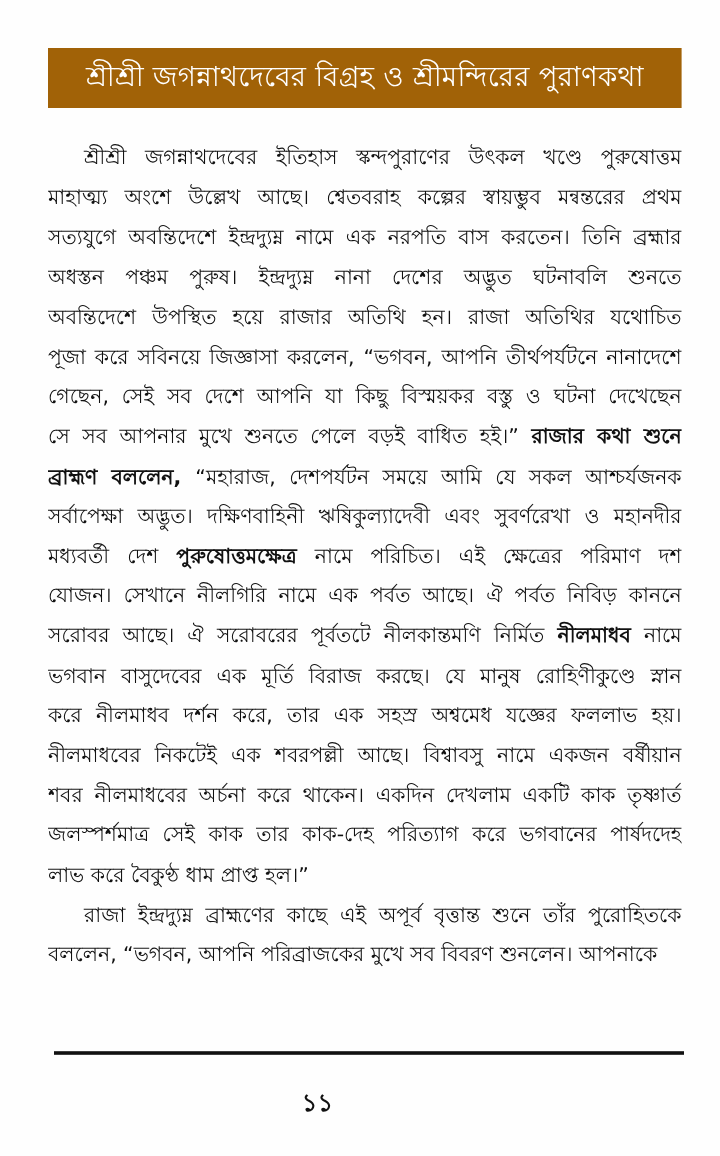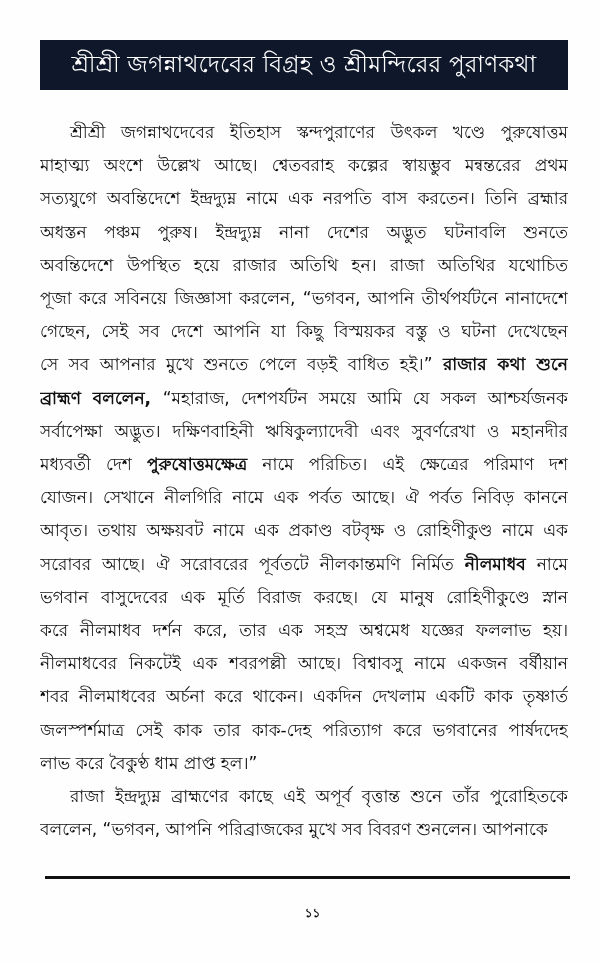--- a/index.html
+++ b/index.html
@@ -19,21 +19,21 @@
       position: absolute;
       left: 0; top: 0;
       width: 600px; height: 963px;
     }
     .title-banner {
       position: absolute;
       left: 40px;
       top: 40px;
       width: 528px;
       height: 50px;
-      background: #0f172a;
+      background: #a16207;
       display: flex;
       align-items: center;
       justify-content: center;
     }
     .title-text {
       color: #ffffff;
       font-size: 23px;
       letter-spacing: 0.2px;
       white-space: nowrap;
     }
@@ -77,23 +77,22 @@
       width: 525px;
       height: 3px;
       background: #111;
     }
     .page-number {
       position: absolute;
       left: 0;
       width: 529px;
       top: 904px;
       text-align: center;
-      font-size: 12px;
+      font-size: 20px;
       font-weight: bold;
-      margin-left: 48px;
     }
   </style>
 </head>
 <body>
 
 <div class="page">
   <div class="title-banner">
     <span class="title-text">শ্রীশ্রী জগন্নাথদেবের বিগ্রহ ও শ্রীমন্দিরের পুরাণকথা</span>
   </div>
 
@@ -104,21 +103,20 @@
         <span class="line"><span>সত্যযুগে অবন্তিদেশে ইন্দ্রদ্যুম্ন নামে এক নরপতি বাস করতেন। তিনি ব্রহ্মার</span></span>
         <span class="line"><span>অধস্তন পঞ্চম পুরুষ। ইন্দ্রদ্যুম্ন নানা দেশের অদ্ভুত ঘটনাবলি শুনতে</span></span>
         <span class="line"><span>অবন্তিদেশে উপস্থিত হয়ে রাজার অতিথি হন। রাজা অতিথির যথোচিত</span></span>
         <span class="line"><span>পূজা করে সবিনয়ে জিজ্ঞাসা করলেন, “ভগবন, আপনি তীর্থপর্যটনে নানাদেশে</span></span>
         <span class="line"><span>গেছেন, সেই সব দেশে আপনি যা কিছু বিস্ময়কর বস্তু ও ঘটনা দেখেছেন</span></span>
         <span class="line"><span>সে সব আপনার মুখে শুনতে পেলে বড়ই বাধিত হই।” </span><span class="bold">রাজার কথা শুনে</span></span>
         <span class="line"><span class="bold">ব্রাহ্মণ বললেন, </span><span>“মহারাজ, দেশপর্যটন সময়ে আমি যে সকল আশ্চর্যজনক</span></span>
         <span class="line"><span>সর্বাপেক্ষা অদ্ভুত। দক্ষিণবাহিনী ঋষিকুল্যাদেবী এবং সুবর্ণরেখা ও মহানদীর</span></span>
         <span class="line"><span>মধ্যবর্তী দেশ </span><span class="bold">পুরুষোত্তমক্ষেত্র</span><span> নামে পরিচিত।  এই ক্ষেত্রের পরিমাণ দশ</span></span>
         <span class="line"><span>যোজন। সেখানে নীলগিরি নামে এক পর্বত আছে। ঐ পর্বত নিবিড় কাননে</span></span>
-        <span class="line"><span>আবৃত। তথায় অক্ষয়বট নামে এক প্রকাণ্ড বটবৃক্ষ ও রোহিণীকুণ্ড নামে এক</span></span>
         <span class="line"><span>সরোবর আছে। ঐ সরোবরের পূর্বতটে নীলকান্তমণি নির্মিত </span><span class="bold">নীলমাধব</span><span> নামে</span></span>
         <span class="line"><span>ভগবান বাসুদেবের এক মূর্তি বিরাজ করছে। যে মানুষ রোহিণীকুণ্ডে স্নান</span></span>
         <span class="line"><span>করে নীলমাধব দর্শন করে, তার এক সহস্র অশ্বমেধ যজ্ঞের ফললাভ হয়।</span></span>
         <span class="line"><span>নীলমাধবের নিকটেই এক শবরপল্লী আছে। বিশ্বাবসু নামে একজন বর্ষীয়ান</span></span>
         <span class="line"><span>শবর নীলমাধবের অর্চনা করে থাকেন। একদিন দেখলাম একটি কাক তৃষ্ণার্ত</span></span>
         <span class="line"><span>জলস্পর্শমাত্র সেই কাক তার কাক-দেহ পরিত্যাগ করে ভগবানের পার্ষদদেহ</span></span>
         <span class="line last"><span>লাভ করে বৈকুণ্ঠ ধাম প্রাপ্ত হল।”</span></span>
       </div>
       <div class="para">
         <span class="line first"><span>রাজা ইন্দ্রদ্যুম্ন ব্রাহ্মণের কাছে এই অপূর্ব বৃত্তান্ত শুনে তাঁর পুরোহিতকে</span></span>

